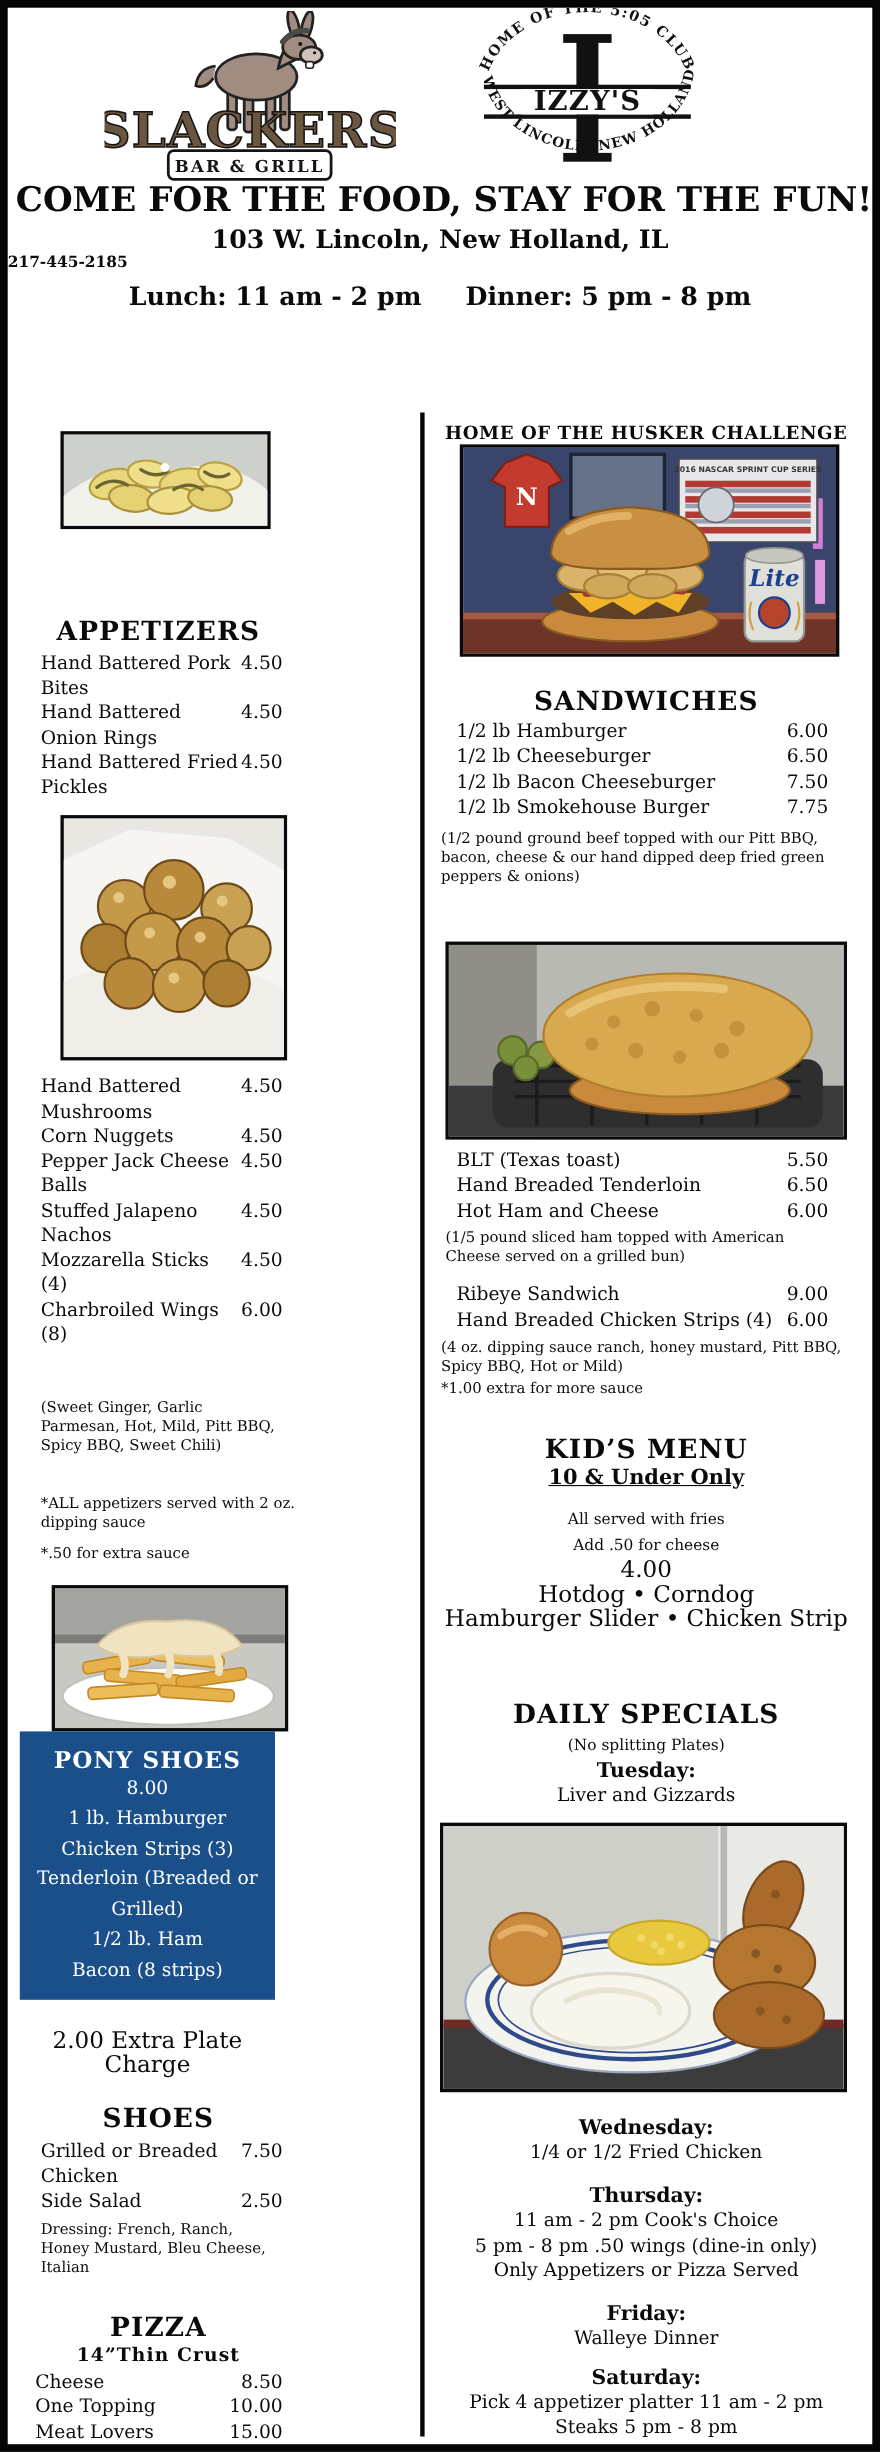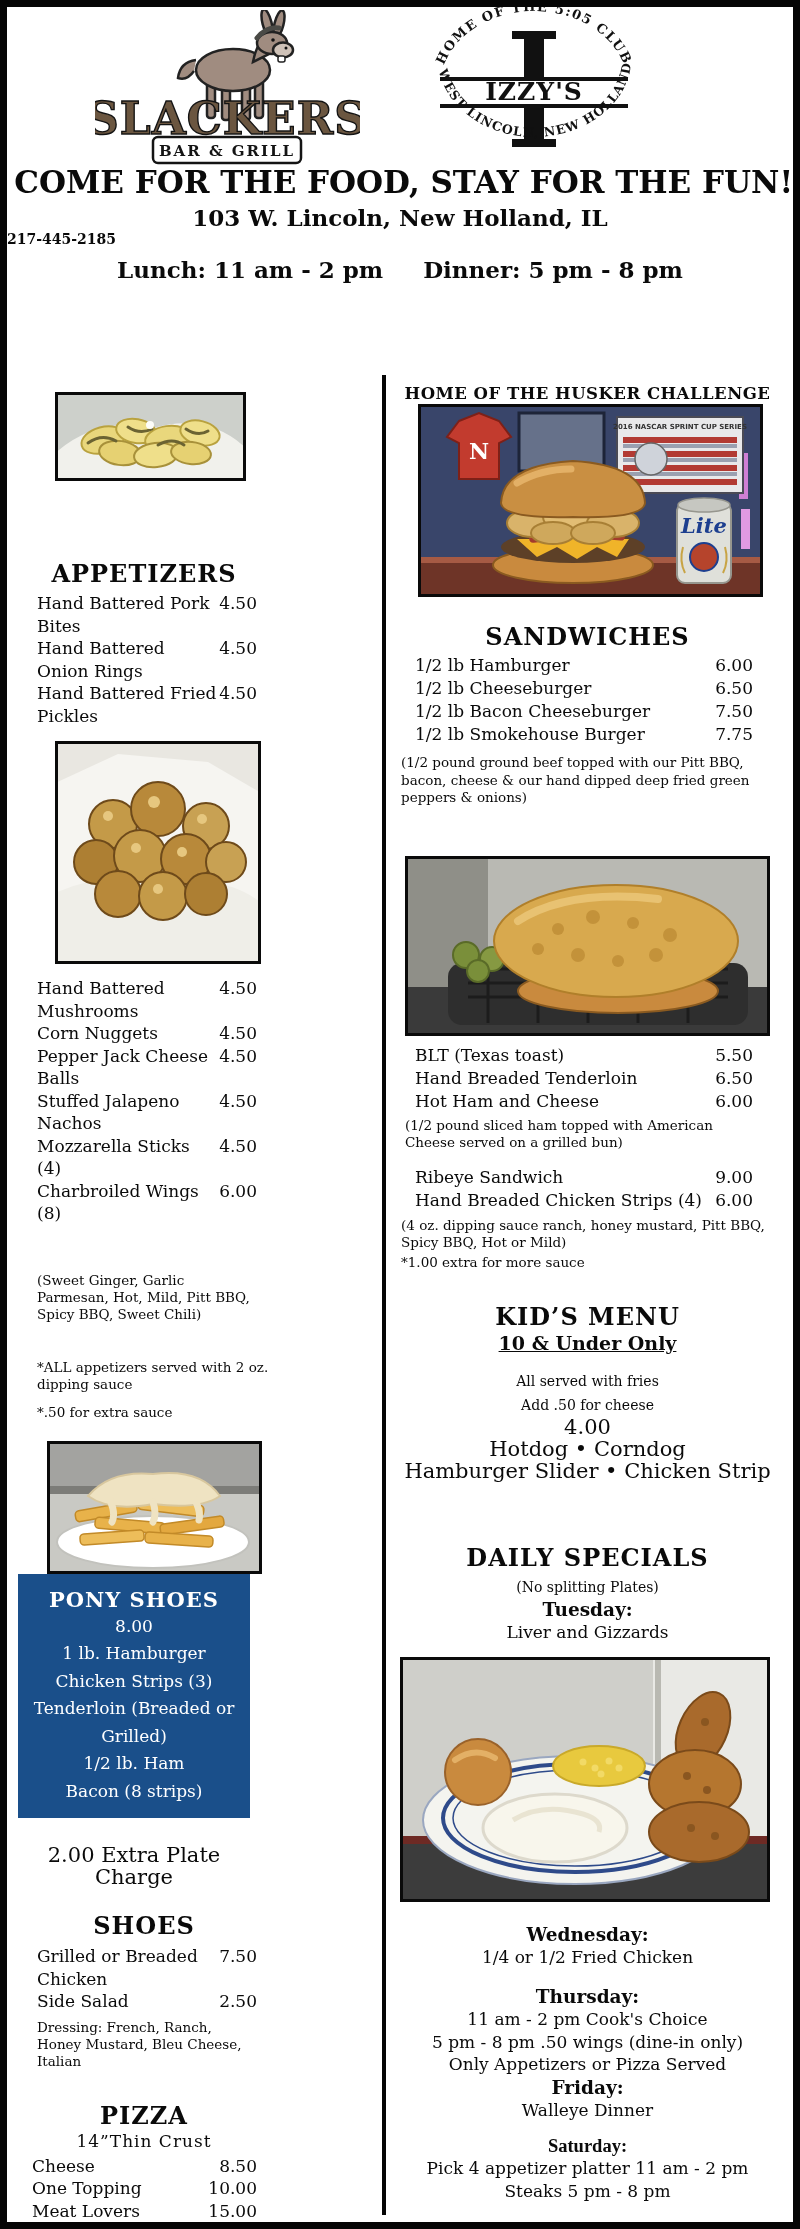--- a/index.html
+++ b/index.html
@@ -12,21 +12,21 @@
   .center { text-align:center; }
   .bold { font-weight:bold; }
   .tagline { left:0; right:0; top:157px; font-size:31px; font-weight:bold; text-align:right; letter-spacing:0px; }
   .address { left:0; right:0; top:197px; font-size:23px; font-weight:bold; text-align:center; }
   .phone   { left:0; right:16px; top:224px; font-size:14px; font-weight:bold; text-align:left; }
   .hours   { left:0; right:0; top:249px; font-size:23px; font-weight:bold; display:flex; justify-content:center; gap:40px; }
   .divider { left:375px; top:368px; width:4px; height:1840px; background:#050505; }
   .col-left  { left:11px;  top:373px; width:252px; }
   .col-right { left:388px; top:368px; width:385px; }
   .sec-title { font-weight:bold; font-size:24px; letter-spacing:1px; text-align:center; line-height:31px; }
-  .sub-title { font-weight:normal; font-size:17px; text-align:center; line-height:20px; letter-spacing:1px; }
+  .sub-title { font-weight:bold; font-size:17px; text-align:center; line-height:20px; letter-spacing:1px; }
   .mrow { display:flex; justify-content:space-between; font-size:17px; line-height:22.5px; padding:0 13px 0 19px; }
   .mrow-r { padding:0 27px 0 20px; line-height:23px;align-items:center; }
   .note { font-size:13.5px; line-height:17px; padding-left:19px; }
   .note-r { font-size:13.5px; line-height:17.5px; padding-left:6px; }
   .photo { border:3px solid #0a0a0a; line-height:0; background:#ddd; }
   .pony-box { background:#1a4f8a; color:#ffffff; text-align:center; width:232px; padding:13px 0; }
   .pony-box .pb-title { font-size:21px; font-weight:bold; letter-spacing:1px; line-height:26px; }
   .pony-box .pb-line  { font-size:17px; line-height:27.5px; }
   .kline { text-align:center; font-size:21px; line-height:22px; }
   .kline-sm { text-align:center; font-size:14px; line-height:18px; }
@@ -369,21 +369,21 @@
         </div>
       <div class="mrow mrow-r">
           <span>Hand Breaded Tenderloin</span>
           <span>6.50</span>
         </div>
       <div class="mrow mrow-r">
           <span>Hot Ham and Cheese</span>
           <span>6.00</span>
         </div>
     </div>
-    <div class="note-r" style="margin-top:4px; padding-left:10px; width:360px;">(1/2 pound sliced ham topped with American Cheese served on a grilled bun)</div>
+    <div class="note-r" style="margin-top:4px; padding-left:10px; width:360px;">(1/5 pound sliced ham topped with American Cheese served on a grilled bun)</div>
 
     <div style="margin-top:14px;">
       <div class="mrow mrow-r">
           <span>Ribeye Sandwich</span>
           <span>9.00</span>
         </div>
       <div class="mrow mrow-r">
           <span>Hand Breaded Chicken Strips (4)</span>
           <span>6.00</span>
         </div>
@@ -442,21 +442,21 @@
     </div>
 
     <div class="day" style="margin-top:22px;">Wednesday:</div>
     <div class="dline">1/4 or 1/2 Fried Chicken</div>
 
     <div class="day" style="margin-top:18px;">Thursday:</div>
     <div class="dline">11 am - 2 pm Cook's Choice</div>
     <div class="dline">5 pm - 8 pm .50 wings (dine-in only)</div>
     <div class="dline">Only Appetizers or Pizza Served</div>
 
-    <div class="day" style="margin-top:1px;">Friday:</div>
+    <div class="day" style="margin-top:17px;">Friday:</div>
     <div class="dline">Walleye Dinner</div>
 
-    <div class="day" style="margin-top:14px;font-family:Liberation Serif, serif;">Saturday:</div>
+    <div class="day" style="margin-top:14px;">Saturday:</div>
     <div class="dline">Pick 4 appetizer platter 11 am - 2 pm</div>
     <div class="dline">Steaks 5 pm - 8 pm</div>
   </div>
 
 </div>
 
 </body></html>

